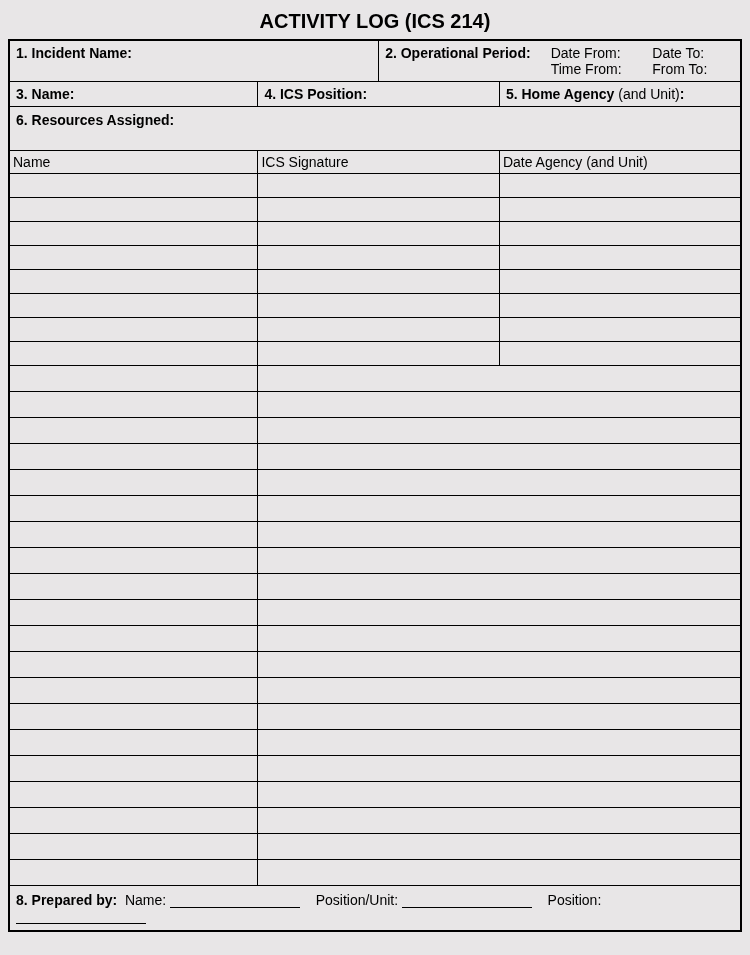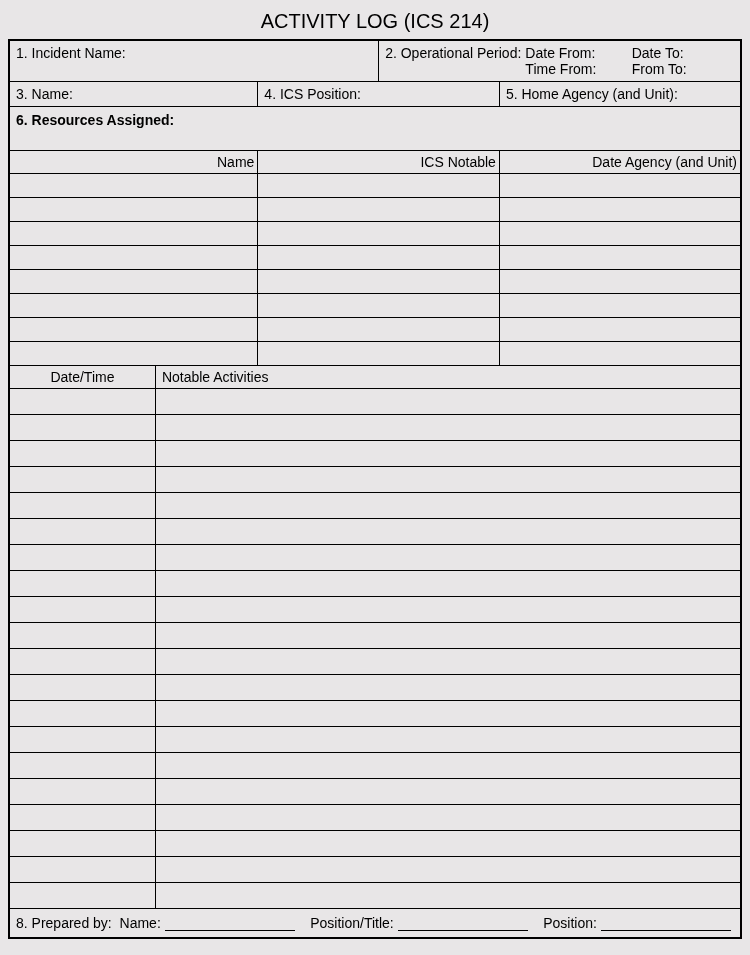--- a/index.html
+++ b/index.html
@@ -7,60 +7,60 @@
     margin: 0;
     padding: 8px;
     background: #e8e6e7;
     font-family: Arial, Helvetica, sans-serif;
     font-size: 14px;
     color: #000;
     width: 750px;
   }
   .title {
     text-align: center;
-    font-weight: normal;
+    font-weight: bold;
     font-size: 20px;
     padding: 2px 0 6px 0;
   }
   table {
     border-collapse: collapse;
     width: 100%;
   }
   td, th {
     border: 1px solid #000;
     padding: 4px 6px;
     vertical-align: top;
     font-weight: normal;
     text-align: left;
   }
   .outer {
     border: 2px solid #000;
   }
-  .bold { font-weight: normal; }
+  .bold { font-weight: bold; }
   .section-head td {
     font-weight: bold;
     padding-top: 5px;
     padding-bottom: 22px;
   }
   .colhead td {
-    text-align: right;
+    text-align: left;
     padding: 3px;
   }
   .row td {
     height: 24px;
     padding: 0;
   }
   .alog-row td {
     height: 26px;
     padding: 0;
   }
   .op-grid {
     display: grid;
     grid-template-columns: auto 1fr 1fr;
-    column-gap: 4px;
+    column-gap: 20px;
   }
   .underline {
     display: inline-block;
     border-bottom: 1px solid #000;
     width: 130px;
     height: 14px;
     vertical-align: bottom;
   }
   .footer-row td {
     padding: 6px;
@@ -102,21 +102,21 @@
     </td>
   </tr>
 
   <tr class="section-head">
     <td colspan="6">
       <span>6.</span> <span>Resources Assigned:</span>
     </td>
   </tr>
   <tr class="colhead">
     <td colspan="2">Name</td>
-    <td colspan="2">ICS Notable</td>
+    <td colspan="2">ICS Signature</td>
     <td colspan="2">Date Agency (and Unit)</td>
   </tr>
 
   <tr class="row">
         <td colspan="2"></td>
         <td colspan="2"></td>
         <td colspan="2"></td>
       </tr>
   <tr class="row">
         <td colspan="2"></td>
@@ -147,24 +147,20 @@
         <td colspan="2"></td>
         <td colspan="2"></td>
         <td colspan="2"></td>
       </tr>
   <tr class="row">
         <td colspan="2"></td>
         <td colspan="2"></td>
         <td colspan="2"></td>
       </tr>
 
-  <tr>
-    <td style="width:20%; text-align:center; padding:3px;">Date/Time</td>
-    <td colspan="5" style="padding:3px 6px;">Notable Activities</td>
-  </tr>
 
   <tr class="alog-row">
         <td></td>
         <td colspan="5"></td>
       </tr>
   <tr class="alog-row">
         <td></td>
         <td colspan="5"></td>
       </tr>
   <tr class="alog-row">
@@ -237,19 +233,19 @@
       </tr>
   <tr class="alog-row">
         <td></td>
         <td colspan="5"></td>
       </tr>
 
   <tr class="footer-row">
     <td colspan="6">
       <span class="bold"><span>8.</span> <span>Prepared by:</span></span>&nbsp;
       <span class="lbl">Name:</span> <span class="underline"></span>&nbsp;&nbsp;&nbsp;
-      <span class="lbl">Position/Title:</span> <span class="underline"></span>&nbsp;&nbsp;&nbsp;
+      <span class="lbl">Position/Unit:</span> <span class="underline"></span>&nbsp;&nbsp;&nbsp;
       <span class="lbl">Position:</span> <span class="underline"></span>
     </td>
   </tr>
 
 </tbody>
   </table>
 
 </body></html>

